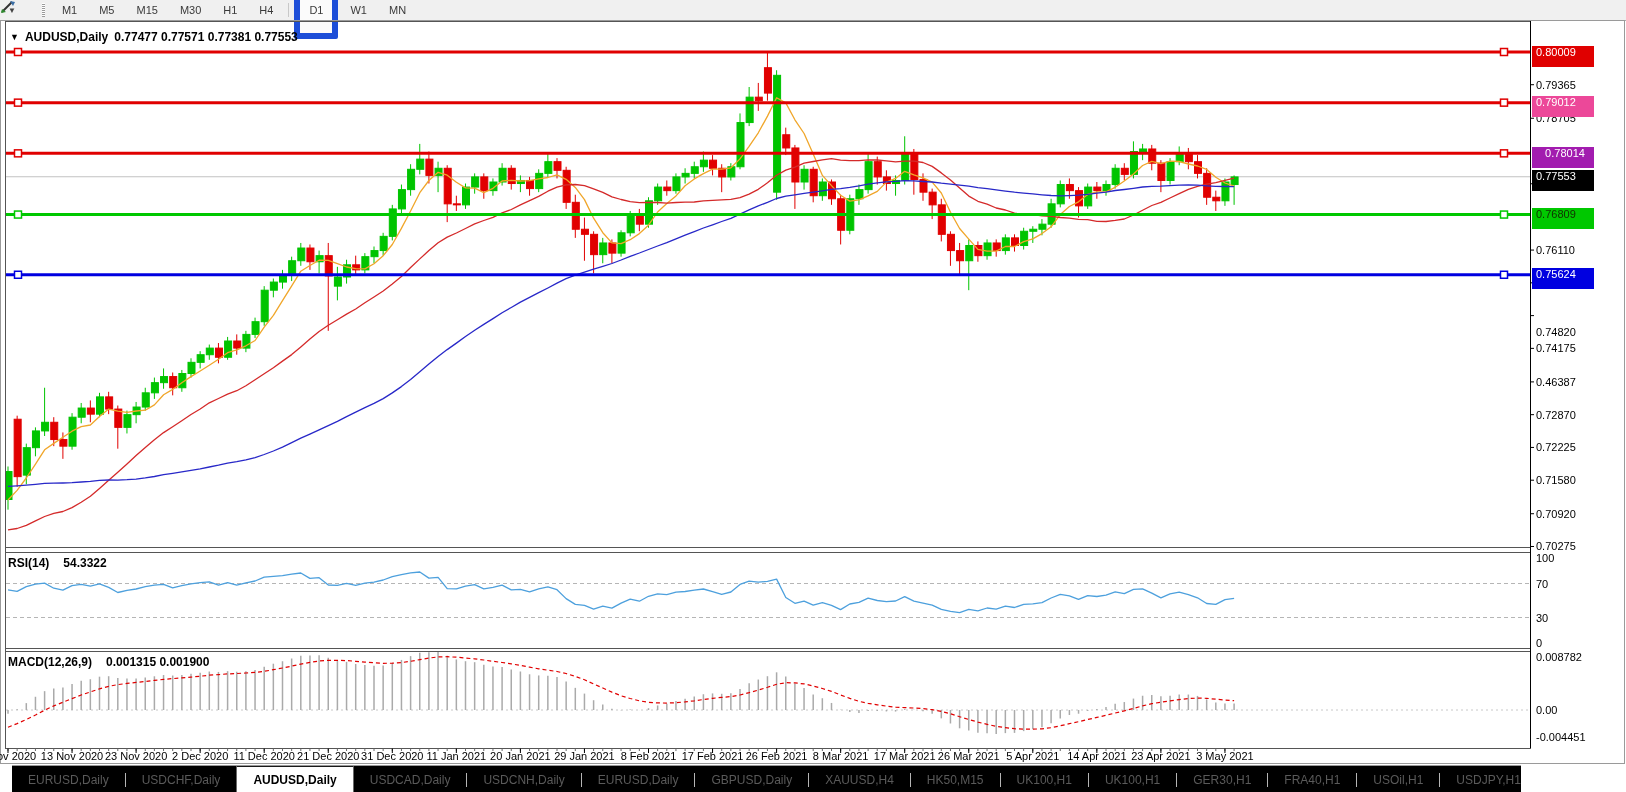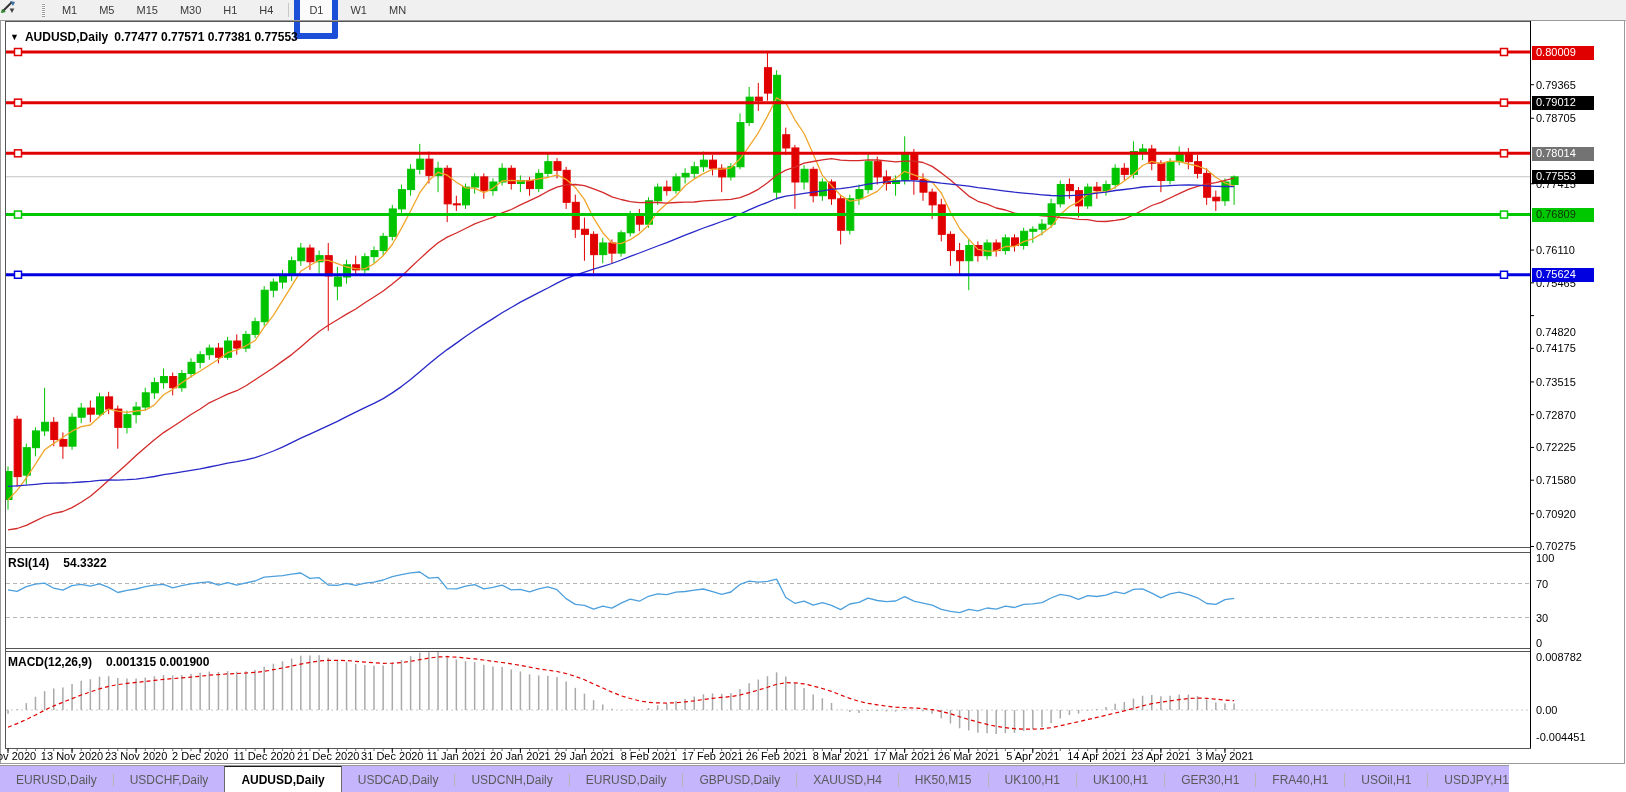--- a/index.html
+++ b/index.html
@@ -12,31 +12,31 @@
         background-image:repeating-linear-gradient(#fff 0 1px,#9a9a9a 1px 2px);width:3px;}
   .toolicon{display:flex;align-items:center;margin-left:4px;cursor:pointer;}
   .toolicon svg{display:block;}
   .caret{font-size:8px;color:#444;margin-left:4px;}
   .tfbtn{font-size:11px;color:#3a3a3a;padding:16px 9px;margin:0 1px;border:1px solid transparent;
          cursor:pointer;line-height:13px;}
   .tfbtn.active{background:#fbfbfb;border:6px solid #1d4ed8;border-radius:2px;}
   .tbdivider{width:1px;height:14px;background:#c8c8c8;margin:0 4px;}
   
   .ax{position:absolute;font-size:11px;color:#000;white-space:nowrap;}
-  .tag{position:absolute;left:1532px;min-width:58px;height:14px;line-height:13px;
+  .tag{position:absolute;left:1532px;min-width:58px;height:21px;line-height:13px;
        font-size:11px;padding:0 0 0 4px;white-space:nowrap;}
   .title{position:absolute;left:10px;top:30px;font-size:12px;font-weight:700;color:#000;
          display:flex;align-items:center;gap:6px;}
   .collapse{font-size:9px;}
   .paneLabel{position:absolute;left:8px;font-size:12px;font-weight:700;color:#000;
              display:flex;gap:14px;}
   .dateLbl{position:absolute;top:750px;font-size:11px;color:#000;transform:translateX(-50%);
            white-space:nowrap;}
   
-  .tabbar{position:absolute;left:0;top:765px;width:1509px;height:27px;background:#c4b5fd;
+  .tabbar{position:absolute;left:12px;top:765px;width:1509px;height:27px;background:#000000;
           border-top:1px solid #9a9a9a;display:flex;align-items:stretch;overflow:hidden;}
   .tab{display:flex;align-items:center;padding:0 16px;font-size:12px;color:#5a5a5a;
        cursor:pointer;white-space:nowrap;}
   .tab.active{background:#fff;color:#000;font-weight:700;border-left:1px solid #6a6a6a;
               border-right:1px solid #6a6a6a;margin-top:-1px;border-top:2px solid #1a1a1a;}
   .tabsep{width:1px;height:14px;background:#b5b5b5;align-self:center;}
   svg{position:absolute;left:0;top:0;}
 </style>
 </head>
 <body>
@@ -707,36 +707,36 @@
 </div>
 
 <div id="axis-labels">
     <div class="ax" style="left: 1536px; top: 78.7152px;">0.79365</div>
     <div class="ax" style="left: 1536px; top: 112.243px; text-align: right;">0.78705</div>
     <div class="ax" style="left: 1536px; top: 177.775px;">0.77415</div>
     <div class="ax" style="left: 1536px; top: 244.069px;">0.76110</div>
     <div class="ax" style="left: 1536px; top: 276.835px;">0.75465</div>
     <div class="ax" style="left: 1536px; top: 309.601px; margin-top: 16px;">0.74820</div>
     <div class="ax" style="left: 1536px; top: 342.367px;">0.74175</div>
-    <div class="ax" style="left: 1536px; top: 375.895px;">0.73515</div>
+    <div class="ax" style="left: 1536px; top: 375.895px;">0.46387</div>
     <div class="ax" style="left: 1536px; top: 408.661px;">0.72870</div>
     <div class="ax" style="left: 1536px; top: 441.427px;">0.72225</div>
     <div class="ax" style="left: 1536px; top: 474.193px;">0.71580</div>
     <div class="ax" style="left: 1536px; top: 507.721px;">0.70920</div>
     <div class="ax" style="left: 1536px; top: 540.487px;">0.70275</div>
     <div class="ax" style="left: 1536px; top: 552px;">100</div>
     <div class="ax" style="left: 1536px; top: 577.5px;">70</div>
     <div class="ax" style="left: 1536px; top: 611.5px;">30</div>
     <div class="ax" style="left: 1536px; top: 637px;">0</div>
     <div class="ax" style="left: 1536px; top: 650.913px;">0.008782</div>
     <div class="ax" style="left: 1536px; top: 704px;">0.00</div>
     <div class="ax" style="left: 1536px; top: 730.906px;">-0.004451</div>
     <div class="tag" style="top: 45.5px; background: rgb(224, 0, 0); color: rgb(255, 255, 255);">0.80009</div>
-    <div class="tag" style="top: 96.1476px; background: #000000; color: rgb(255, 255, 255);">0.79012</div>
-    <div class="tag" style="top: 146.846px; background: #737373; color: rgb(255, 255, 255);">0.78014</div>
+    <div class="tag" style="top: 96.1476px; background: #ec4899; color: rgb(255, 255, 255);">0.79012</div>
+    <div class="tag" style="top: 146.846px; background: #a21caf; color: rgb(255, 255, 255); text-align: center;">0.78014</div>
     <div class="tag" style="top: 208.06px; background: rgb(0, 200, 0); color: rgb(16, 48, 0);">0.76809</div>
     <div class="tag" style="top: 268.258px; background: rgb(0, 0, 224); color: rgb(255, 255, 255);">0.75624</div>
     <div class="tag" style="top: 170.265px; background: rgb(0, 0, 0); color: rgb(255, 255, 255);">0.77553</div>
   </div>
 <div id="date-labels">
     <div class="dateLbl" style="left: 8px;">4 Nov 2020</div>
     <div class="dateLbl" style="left: 72.05px;">13 Nov 2020</div>
     <div class="dateLbl" style="left: 136.1px;">23 Nov 2020</div>
     <div class="dateLbl" style="left: 200.15px;">2 Dec 2020</div>
     <div class="dateLbl" style="left: 264.2px;">11 Dec 2020</div>

